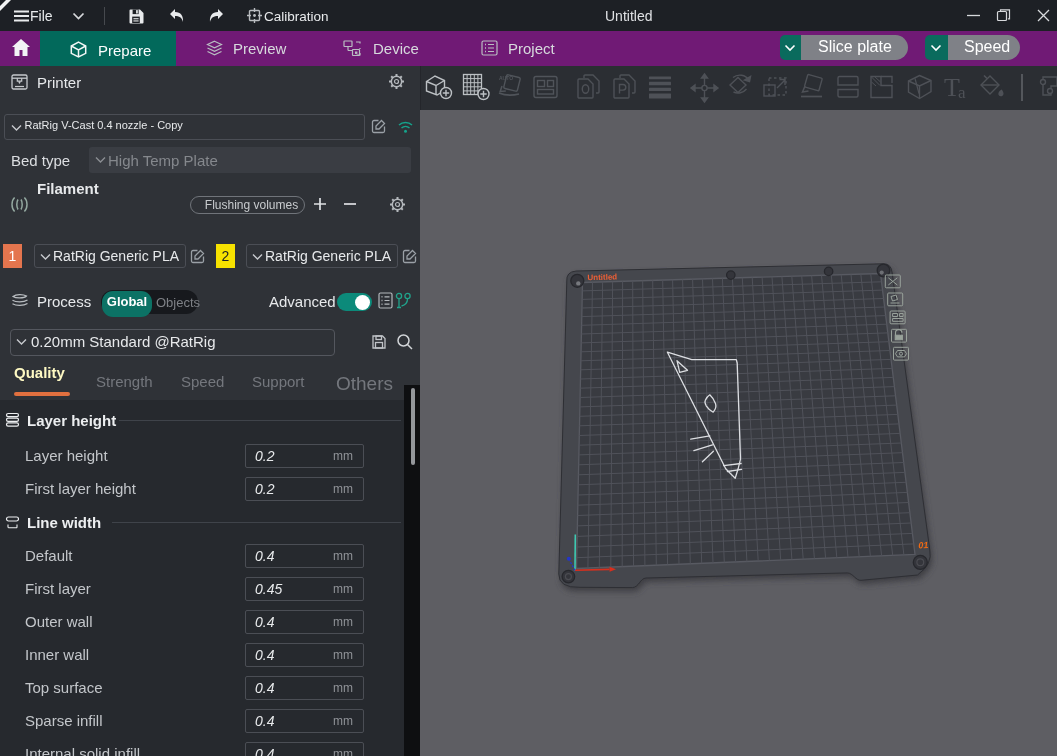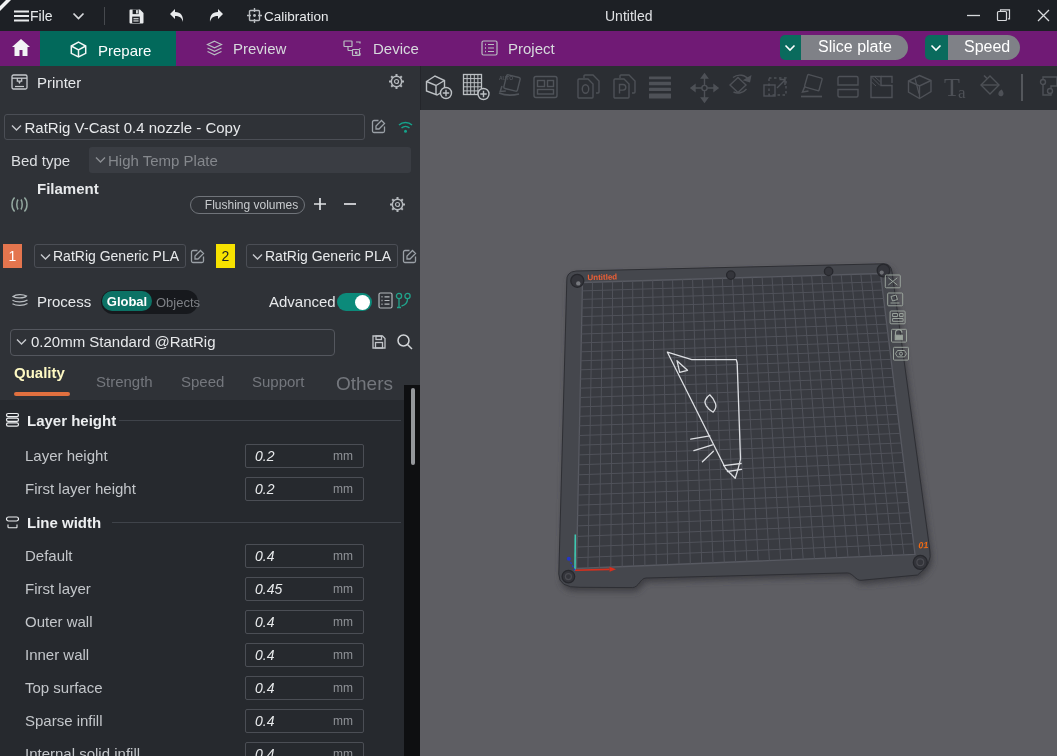--- a/index.html
+++ b/index.html
@@ -257,21 +257,21 @@
       <circle cx="8.5" cy="8.5" r="5.2" stroke-width="1.5"></circle>
       <circle cx="8.5" cy="8.5" r="2" stroke-width="1.2"></circle>
       <path d="M8.5 1v2.4M8.5 13.6V16M1 8.5h2.4M13.6 8.5H16M3.2 3.2l1.7 1.7M12.1 12.1l1.7 1.7M13.8 3.2l-1.7 1.7M5 12.1l-1.8 1.7" stroke-width="2"></path>
     </g>
   </svg>
 
 <div class="ab" style="left:4px;top:114px;width:361px;height:25.5px;border:1px solid #4b4e55;border-radius:3px;box-sizing:border-box;"></div>
 <svg class="ab" style="left:10.5px;top:123.5px" width="11" height="8">
     <path d="M1 1.5 5.5 6 10 1.5" stroke="#c6c9cd" stroke-width="1.4" fill="none"></path>
   </svg>
-<div class="ab" style="left:24.5px;top:118.5px;font-size:15px;color:#e7e9eb;">RatRig V-Cast 0.4 nozzle - Copy</div>
+<div class="ab" style="left:24.5px;top:118.5px;font-size:11px;color:#e7e9eb;">RatRig V-Cast 0.4 nozzle - Copy</div>
 <svg class="ab" style="left:371px;top:118px" width="16" height="16">
     <g fill="none" stroke="#9aa0a6" stroke-width="1.3">
       <path d="M13.5 8.5v4.5a1.5 1.5 0 0 1-1.5 1.5H3a1.5 1.5 0 0 1-1.5-1.5V4A1.5 1.5 0 0 1 3 2.5h4.5"></path>
       <path d="M10.5 2.5 13.5 5.5 8 11H5V8z"></path>
     </g>
   </svg>
 <svg class="ab" style="left:397px;top:119px" width="17" height="15">
     <g fill="none" stroke="#15a38b" stroke-width="1.5">
       <path d="M2 6a9.5 9.5 0 0 1 13 0"></path>
       <path d="M4.5 9a6 6 0 0 1 8 0"></path>
@@ -335,21 +335,21 @@
   </svg>
 
 <svg class="ab" style="left:11px;top:292px" width="18" height="16">
     <g fill="none" stroke="#b9bdc1" stroke-width="1.2">
       <path d="M2 4.5C5 2 12 2 15.5 4 13 6.5 5 6.5 2 4.5z"></path>
       <path d="M1.5 8.2c3.5 2.2 11 2.2 15-.2M1.5 11.7c3.5 2.2 11 2.2 15-.2"></path>
     </g>
   </svg>
 <div class="ab" style="left:37px;top:293px;font-size:15px;color:#e7e9eb;">Process</div>
 <div class="ab" style="left:101px;top:290px;width:97px;height:24px;background:#17191d;border-radius:12px;"></div>
-<div class="ab" style="left:102px;top:291px;width:50px;height:20px;background:#0c7265;border-radius:11px;text-align:center;font-size:13px;font-weight:bold;color:#fff;line-height:22px;">Global</div>
+<div class="ab" style="left:102px;top:291px;width:50px;height:26px;background:#0c7265;border-radius:11px;text-align:center;font-size:13px;font-weight:bold;color:#fff;line-height:22px;">Global</div>
 <div class="ab" style="left:156px;top:295px;font-size:13px;color:#7e8186;">Objects</div>
 <div class="ab" style="left:269px;top:293px;font-size:15px;color:#e7e9eb;">Advanced</div>
 <div class="ab" style="left:337px;top:293px;width:35px;height:18px;background:#0c8a7a;border-radius:9px;"></div>
 <div class="ab" style="left:355px;top:294.5px;width:15px;height:15px;background:#fff;border-radius:50%;"></div>
 <svg class="ab" style="left:378px;top:292px" width="15" height="20">
     <g fill="none" stroke="#b4b8bc" stroke-width="1.2">
       <rect x="1" y="1" width="13" height="15" rx="1.5"></rect>
       <path d="M6.5 4.8h5M6.5 8.5h5M6.5 12.2h5"></path>
       <path d="M3.5 4.8h1M3.5 8.5h1M3.5 12.2h1" stroke-width="1.5"></path>
     </g>

